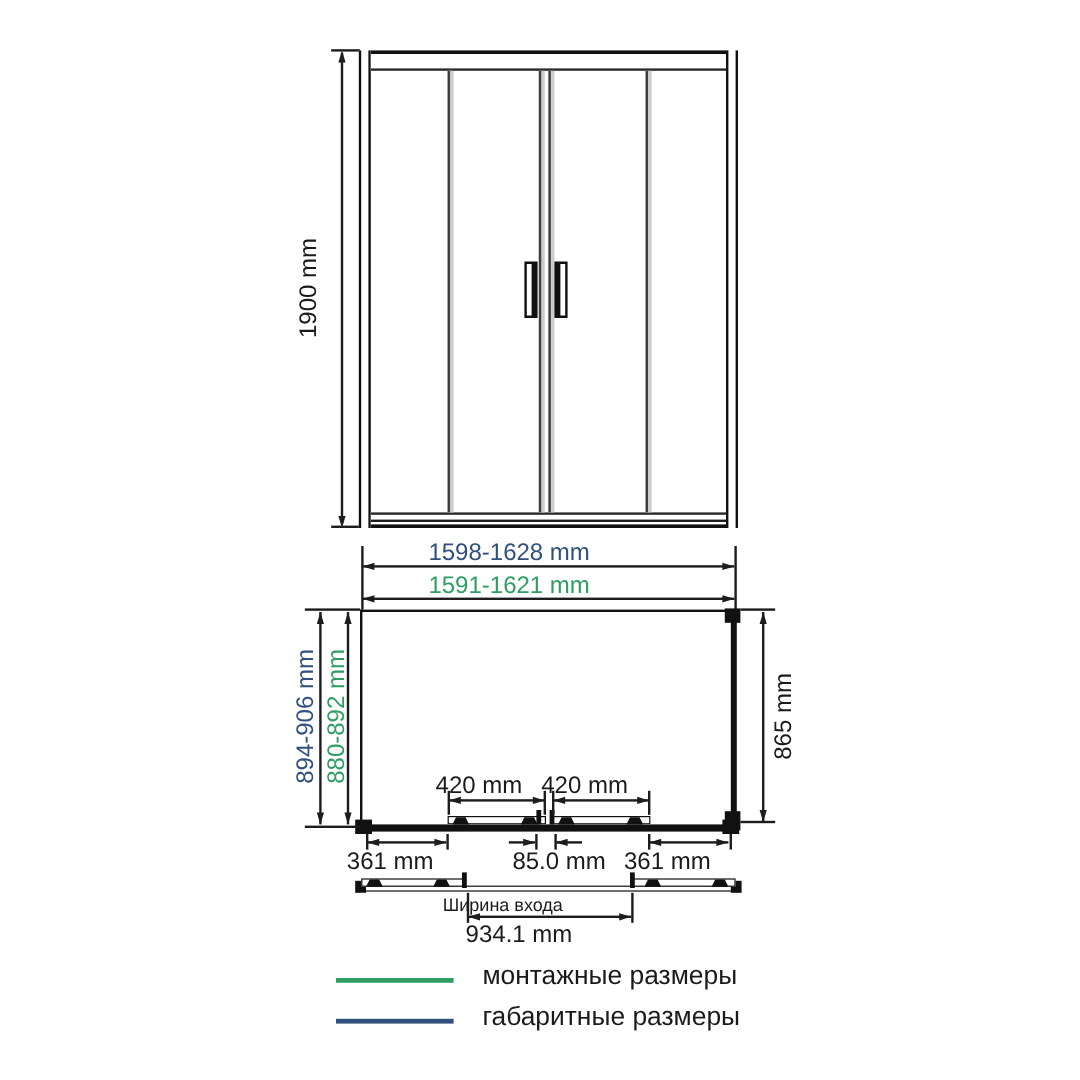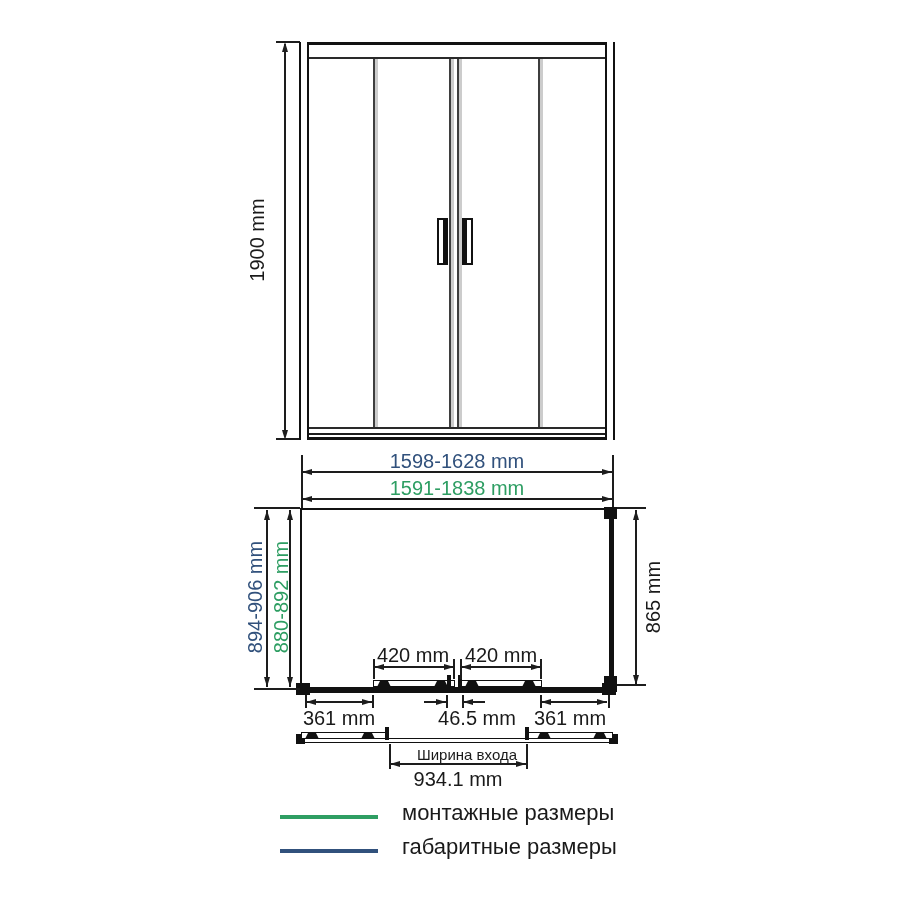--- a/index.html
+++ b/index.html
@@ -1,20 +1,20 @@
 <!DOCTYPE html>
 <html><head>
 <meta charset="utf-8">
 <style>
   html,body{margin:0;padding:0;background:#fff;}
   .canvas{position:relative;width:900px;height:900px;background:#ffffff;
           font-family:"Liberation Sans",sans-serif;color:#1a1a1a;overflow:hidden;}
   .hl{position:absolute;background:#1d1d1d;height:1.5px;}
   .vl{position:absolute;background:#1d1d1d;width:1.5px;}
-  .lbl{position:absolute;text-align:center;white-space:nowrap;font-size:20px;line-height:22px;}
+  .lbl{position:absolute;text-align:left;white-space:nowrap;font-size:20px;line-height:22px;}
   .vlbl{position:absolute;text-align:center;white-space:nowrap;font-size:20px;line-height:22px;
         height:22px;transform:rotate(-90deg);transform-origin:center center;}
   .navy{color:#31517c;}
   .green{color:#2e9e63;}
   .al,.ar,.au,.ad{position:absolute;width:0;height:0;}
   .al{border-right:10px solid #1d1d1d;border-top:3px solid transparent;border-bottom:3px solid transparent;}
   .ar{border-left:10px solid #1d1d1d;border-top:3px solid transparent;border-bottom:3px solid transparent;}
   .au{border-bottom:10px solid #1d1d1d;border-left:3px solid transparent;border-right:3px solid transparent;}
   .ad{border-top:10px solid #1d1d1d;border-left:3px solid transparent;border-right:3px solid transparent;}
   .trap{position:absolute;width:8px;height:0;border-bottom:6px solid #111;
@@ -57,21 +57,21 @@
     <div class="vl" style="left:612px;top:455px;height:53px;"></div>
 
     <div class="hl" style="left:302px;top:471px;width:310px;"></div>
     <div class="al" style="left:302px;top:469px;"></div>
     <div class="ar" style="left:602px;top:469px;"></div>
     <div class="lbl navy" style="left:357px;top:450px;width:200px;">1598-1628 mm</div>
 
     <div class="hl" style="left:302px;top:498px;width:310px;"></div>
     <div class="al" style="left:302px;top:496px;"></div>
     <div class="ar" style="left:602px;top:496px;"></div>
-    <div class="lbl green" style="left:357px;top:477px;width:200px;">1591-1838 mm</div>
+    <div class="lbl green" style="left:357px;top:477px;width:200px;">1591-1621 mm</div>
   </div>
 
   <div>
     <div class="box" style="left:300px;top:508px;width:314px;height:182px;border-top:2px solid #111;border-left:2px solid #111;background:transparent;"></div>
     <div class="blk" style="left:609px;top:508px;width:5px;height:182px;"></div>
     <div class="blk" style="left:604px;top:507px;width:13px;height:12px;"></div>
     <div class="blk" style="left:604px;top:676px;width:13px;height:16px;"></div>
 
     <div class="blk" style="left:300px;top:687px;width:314px;height:6px;"></div>
     <div class="blk" style="left:296px;top:683px;width:14px;height:12px;"></div>
@@ -126,38 +126,38 @@
     <div class="al" style="left:306px;top:699px;"></div>
     <div class="ar" style="left:362px;top:699px;"></div>
     <div class="hl" style="left:541px;top:701px;width:66px;"></div>
     <div class="al" style="left:541px;top:699px;"></div>
     <div class="ar" style="left:597px;top:699px;"></div>
     <div class="hl" style="left:424px;top:701px;width:22px;"></div>
     <div class="ar" style="left:436px;top:699px;"></div>
     <div class="hl" style="left:463px;top:701px;width:22px;"></div>
     <div class="al" style="left:463px;top:699px;"></div>
     <div class="lbl" style="left:289px;top:707px;width:100px;">361 mm</div>
-    <div class="lbl" style="left:427px;top:707px;width:100px;">46.5 mm</div>
+    <div class="lbl" style="left:427px;top:707px;width:100px;">85.0 mm</div>
     <div class="lbl" style="left:520px;top:707px;width:100px;">361 mm</div>
 
     <div class="box" style="left:300px;top:738px;width:314px;height:5px;border-top:1.5px solid #111;border-bottom:1.5px solid #111;background:transparent;"></div>
     <div class="blk" style="left:296px;top:734px;width:9px;height:10px;"></div>
     <div class="blk" style="left:609px;top:734px;width:9px;height:10px;"></div>
     <div class="box" style="left:301px;top:732px;width:86px;height:7px;border:1.5px solid #111;"></div>
     <div class="box" style="left:527px;top:732px;width:86px;height:7px;border:1.5px solid #111;"></div>
     <div class="trap" style="left:305px;top:733px;"></div>
     <div class="trap" style="left:361px;top:733px;"></div>
     <div class="trap" style="left:537px;top:733px;"></div>
     <div class="trap" style="left:593px;top:733px;"></div>
     <div class="blk" style="left:385px;top:727px;width:4px;height:13px;"></div>
     <div class="blk" style="left:525px;top:727px;width:4px;height:13px;"></div>
 
     <div class="vl" style="left:389px;top:744px;height:25px;"></div>
     <div class="vl" style="left:526px;top:744px;height:25px;"></div>
-    <div class="lbl" style="left:400px;top:746px;width:134px;font-size:15px;line-height:17px;">Ширина входа</div>
+    <div class="lbl" style="left:369px;top:746px;width:134px;font-size:15px;line-height:17px;">Ширина входа</div>
     <div class="hl" style="left:390px;top:763px;width:136px;"></div>
     <div class="al" style="left:390px;top:761px;"></div>
     <div class="ar" style="left:516px;top:761px;"></div>
     <div class="lbl" style="left:388px;top:768px;width:140px;">934.1 mm</div>
   </div>
 
   <div>
     <div style="position:absolute;left:280px;top:815px;width:98px;height:4px;background:#2e9e63;"></div>
     <div class="lbl" style="left:402px;top:801px;width:320px;text-align:left;font-size:22px;line-height:24px;">монтажные размеры</div>
     <div style="position:absolute;left:280px;top:849px;width:98px;height:4px;background:#31517c;"></div>

